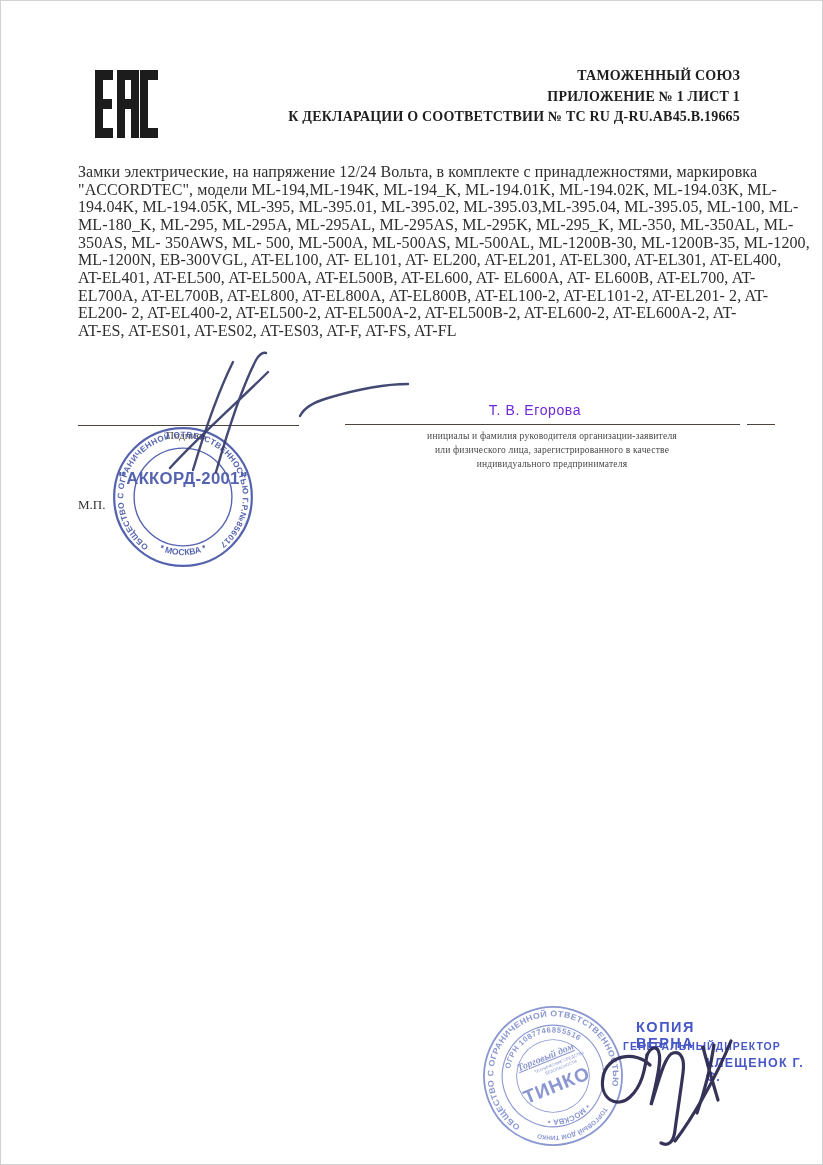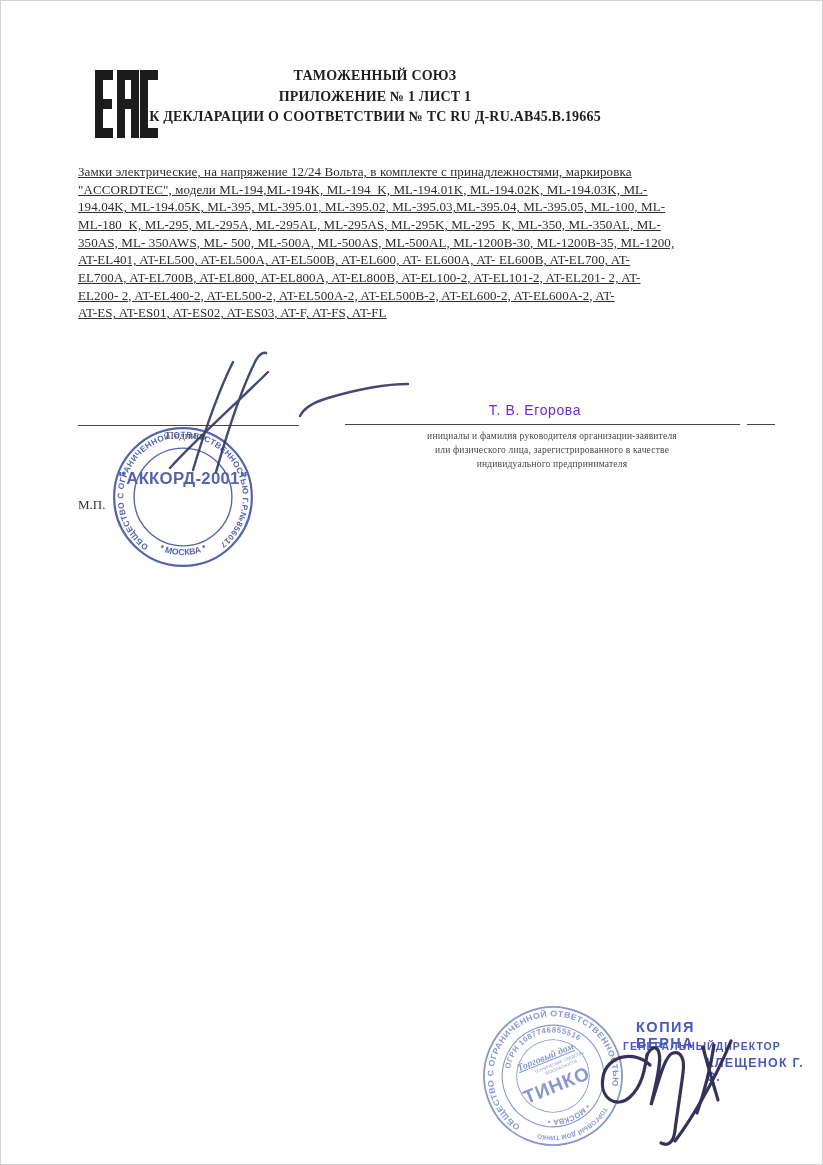--- a/index.html
+++ b/index.html
@@ -5,27 +5,27 @@
   html,body{margin:0;padding:0;background:#e8e8e8;}
   .page{
     position:relative;width:823px;height:1165px;background:#ffffff;
     font-family:"Liberation Serif",serif;color:#2d2d2d;overflow:hidden;
     box-shadow:inset 0 0 0 1px #d2d2d2;
   }
   
   .eac{position:absolute;left:95px;top:70px;width:63px;height:68px;}
   
   .header{
-    position:absolute;left:10px;top:66px;width:730px;text-align:center;
+    position:absolute;left:10px;top:66px;width:730px;text-align:right;
     font-weight:bold;font-size:14px;line-height:20.5px;color:#1e1e1e;letter-spacing:.2px;
   }
   
   .body-text{
-    position:absolute;left:78px;top:163px;font-size:13px;line-height:17.65px;
-    color:#2e2e2e;letter-spacing:.1px;white-space:nowrap;text-decoration:underline;
+    position:absolute;left:78px;top:163px;font-size:16px;line-height:17.65px;
+    color:#2e2e2e;letter-spacing:.1px;white-space:nowrap;
   }
   
   .rule{position:absolute;border-top:1.2px solid #4c443c;height:0;}
   .rule-left{left:78px;top:425px;width:221px;}
   .rule-right{left:345px;top:424px;width:395px;}
   .rule-right2{left:747px;top:424px;width:28px;}
   .podpis{position:absolute;left:166px;top:429px;font-size:11px;color:#4a443e;}
   .mp{position:absolute;left:78px;top:497px;font-size:13px;color:#333;}
   .signer-name{
     position:absolute;left:335px;top:402px;width:400px;text-align:center;
@@ -78,20 +78,21 @@
     <div>ПРИЛОЖЕНИЕ № 1 ЛИСТ 1</div>
     <div>К ДЕКЛАРАЦИИ О СООТВЕТСТВИИ № ТС RU Д-RU.АВ45.В.19665</div>
   </div>
 
   <div class="body-text">
     <div>Замки электрические, на напряжение 12/24 Вольта, в комплекте с принадлежностями, маркировка</div>
     <div>"ACCORDTEC", модели ML-194,ML-194K, ML-194_K, ML-194.01K, ML-194.02K, ML-194.03K, ML-</div>
     <div>194.04K, ML-194.05K, ML-395, ML-395.01, ML-395.02, ML-395.03,ML-395.04, ML-395.05, ML-100, ML-</div>
     <div>ML-180_K, ML-295, ML-295A, ML-295AL, ML-295AS, ML-295K, ML-295_K, ML-350, ML-350AL, ML-</div>
     <div>350AS, ML- 350AWS, ML- 500, ML-500A, ML-500AS, ML-500AL, ML-1200B-30, ML-1200B-35, ML-1200,</div>
+    <div>ML-1200N, EB-300VGL, AT-EL100, AT- EL101, AT- EL200, AT-EL201, AT-EL300, AT-EL301, AT-EL400,</div>
     <div>AT-EL401, AT-EL500, AT-EL500A, AT-EL500B, AT-EL600, AT- EL600A, AT- EL600B, AT-EL700, AT-</div>
     <div>EL700A, AT-EL700B, AT-EL800, AT-EL800A, AT-EL800B, AT-EL100-2, AT-EL101-2, AT-EL201- 2, AT-</div>
     <div>EL200- 2, AT-EL400-2, AT-EL500-2, AT-EL500A-2, AT-EL500B-2, AT-EL600-2, AT-EL600A-2, AT-</div>
     <div>AT-ES, AT-ES01, AT-ES02, AT-ES03, AT-F, AT-FS, AT-FL</div>
   </div>
 
   <div class="rule rule-left"></div>
   <div class="rule rule-right"></div>
   <div class="rule rule-right2"></div>
 

